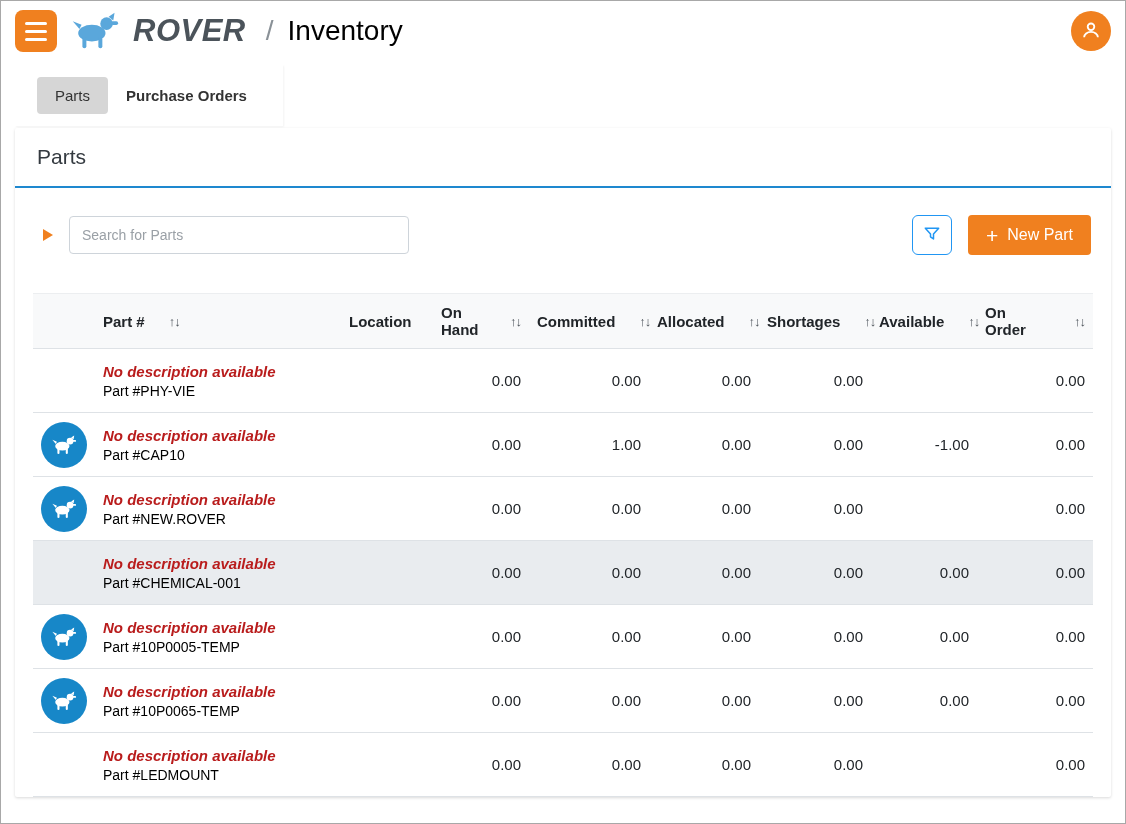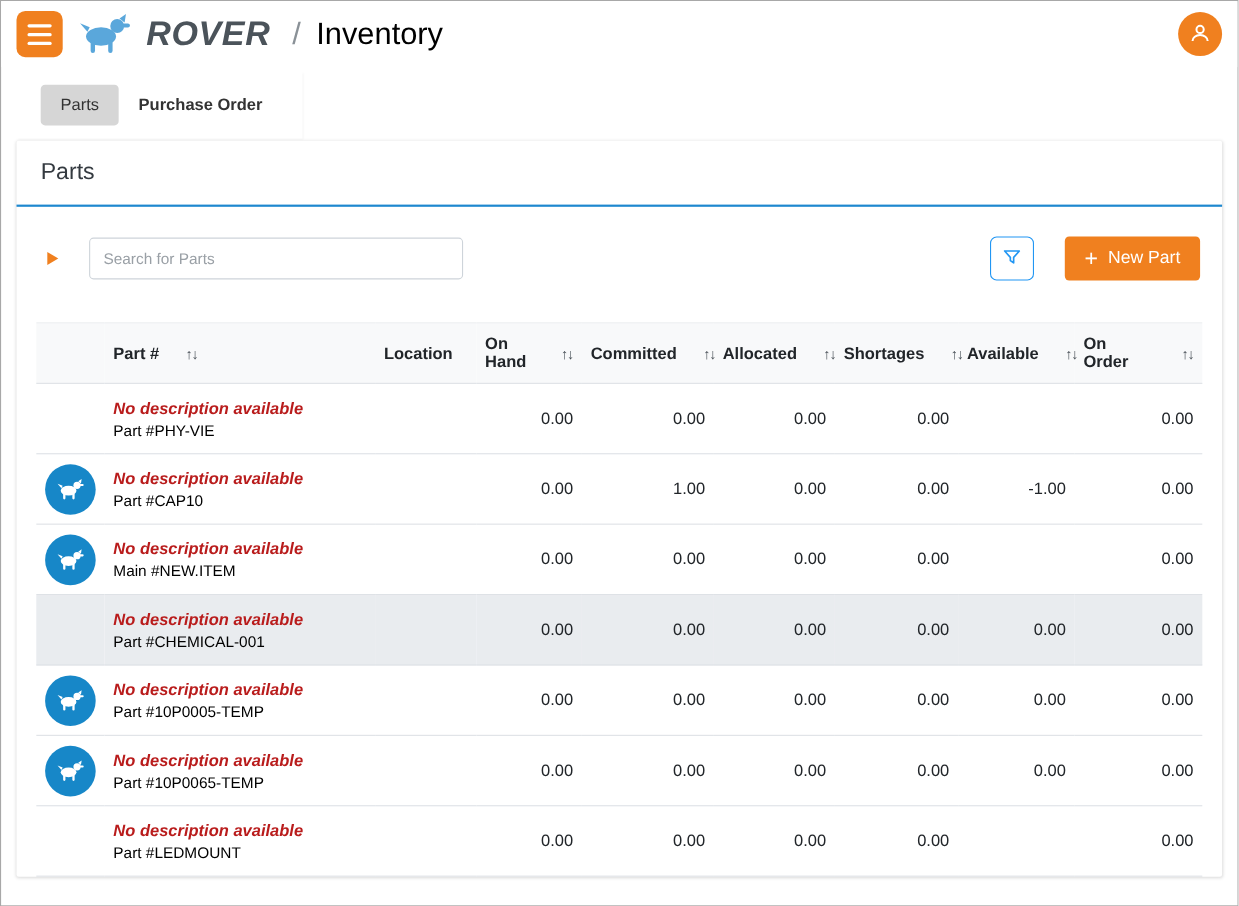--- a/index.html
+++ b/index.html
@@ -34,21 +34,21 @@
     padding:12px 18px 12px 22px; box-shadow:1px 1px 2px rgba(0,0,0,.05); }
   .tab{ border:none; background:#fff; font-size:15px; color:#333; padding:10px 18px; cursor:pointer; }
   .tab.active{ background:#d6d6d6; border-radius:4px; font-weight:500; }
   .tab.plain{ font-weight:700; }
 
   
   .card{ margin:2px 14px 0; background:#fff; box-shadow:0 1px 3px rgba(0,0,0,.15); border-radius:2px; }
   .card-header{ padding:17px 22px; font-size:21px; color:#343a40; border-bottom:2px solid #1E88CF; font-weight:400; }
 
   
-  .toolbar{ display:flex; align-items:center; padding:27px 20px 26px; gap:28px; }
+  .toolbar{ display:flex; align-items:center; padding:27px 20px 26px; gap:16px; }
   .expand-arrow{ width:0; height:0; border-left:10px solid #F0801F; border-top:6px solid transparent;
     border-bottom:6px solid transparent; margin-left:8px; cursor:pointer; }
   .search-input{ width:340px; height:38px; border:1px solid #ced4da; border-radius:4px; padding:0 12px;
     font-size:14px; color:#495057; outline:none; font-family:"Liberation Sans",sans-serif; }
   .search-input::placeholder{ color:#9aa0a6; }
   .spacer{ flex:1; }
   .filter-btn{ width:40px; height:40px; border:1px solid #2196f3; background:#fff; border-radius:6px;
     display:flex; align-items:center; justify-content:center; cursor:pointer; }
   .filter-btn svg{ width:20px; height:20px; }
   .newpart-btn{ height:40px; background:#F0801F; color:#fff; border:none; border-radius:4px;
@@ -119,21 +119,21 @@
         </svg>
       </span>
     </button>
   </div>
 
   
 
   
   <div class="subtab-strip">
     <button class="tab active">Parts</button>
-    <button class="tab plain">Purchase Order</button>
+    <button class="tab plain">Purchase Orders</button>
   </div>
 
   
   <div class="card">
     <div class="card-header">Parts</div>
 
     <div class="toolbar">
       <span class="expand-arrow"></span>
       <input class="search-input" type="text" placeholder="Search for Parts" style="">
       <span class="spacer"></span>
@@ -257,21 +257,21 @@
 
           <tr>
             <td>
                 <span class="dog-badge">
                   <svg viewBox="0 0 24 20" fill="#fff">
                     <use href="#dog-shape"></use>
                   </svg>
                 </span>
               </td>
             <td><a class="desc">No description available</a>
-                <div class="part-num">Main #NEW.ITEM</div></td>
+                <div class="part-num">Part #NEW.ROVER</div></td>
             <td class="num"></td>
             <td class="num">0.00</td>
             <td class="num">0.00</td>
             <td class="num">0.00</td>
             <td class="num">0.00</td>
             <td class="num"></td>
             <td class="num">0.00</td>
           </tr>
 
           <tr class="striped">

